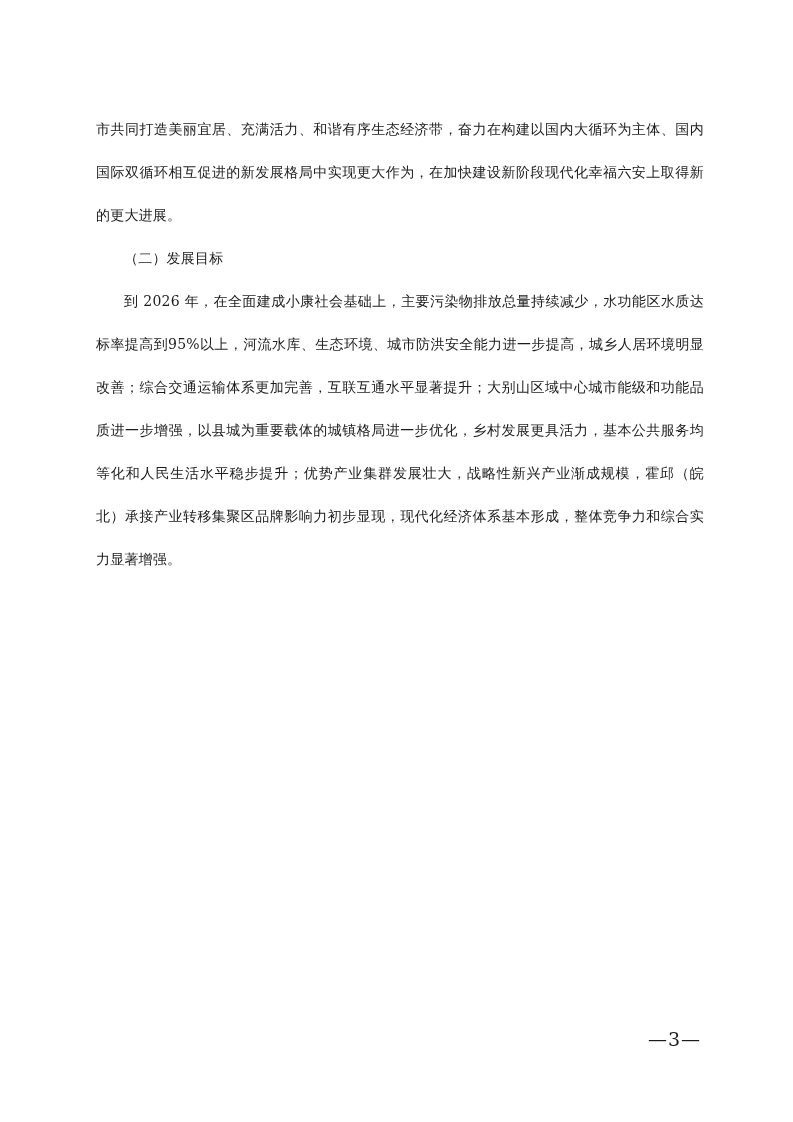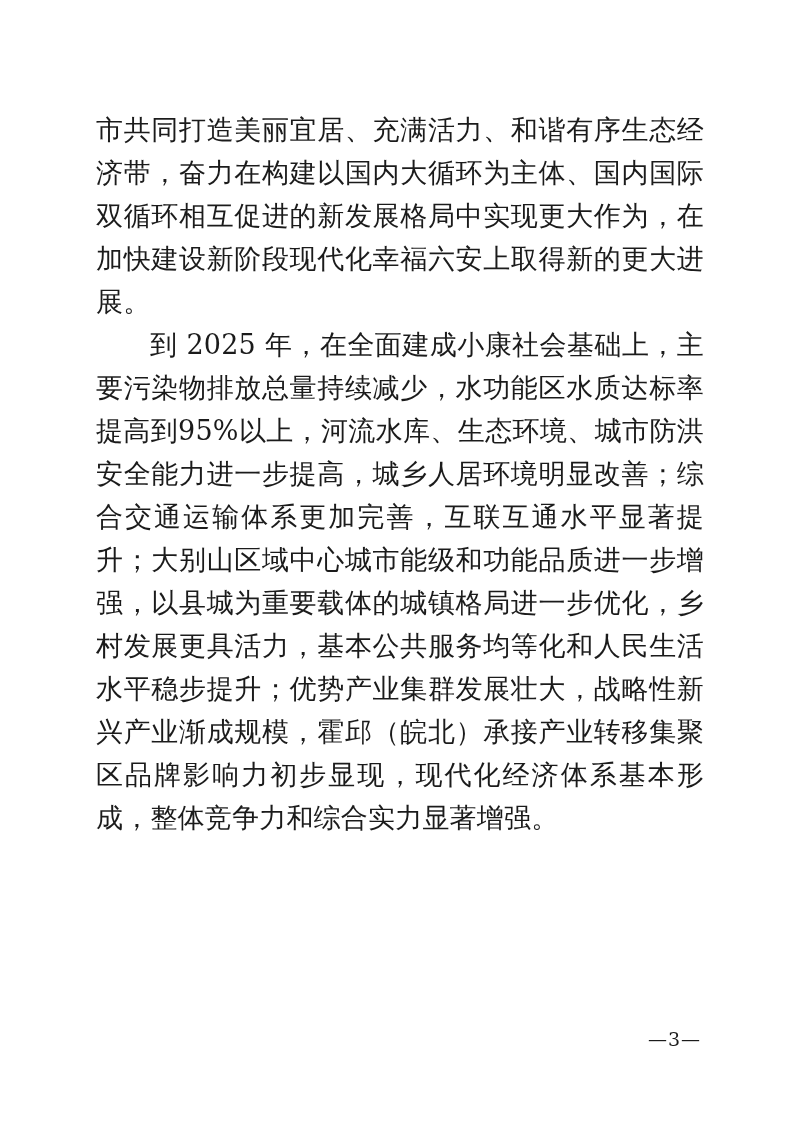--- a/index.html
+++ b/index.html
@@ -17,21 +17,21 @@
     box-sizing: border-box;
   }
   .content {
     position: absolute;
     left: 96px;
     top: 108px;
     width: 608px;
   }
   .para {
     font-family: "DejaVu Serif", "Liberation Serif", serif;
-    font-size: 27px;
+    font-size: 14px;
     line-height: 43px;
     color: #1b1b1b;
     text-align: justify;
     text-justify: inter-ideograph;
     margin: 0;
     letter-spacing: 0.2px;
   }
   .para.indent {
     text-indent: 2em;
   }
@@ -47,16 +47,17 @@
     color: #1b1b1b;
     letter-spacing: 1px;
   }
 </style>
 </head>
 <body>
 
 <div class="page">
   <div class="content">
     <p class="para">市共同打造美丽宜居、充满活力、和谐有序生态经济带，奋力在构建以国内大循环为主体、国内国际双循环相互促进的新发展格局中实现更大作为，在加快建设新阶段现代化幸福六安上取得新的更大进展。</p>
-    <p class="para indent">到 2025 年，在全面建成小康社会基础上，主要污染物排放总量持续减少，水功能区水质达标率提高到95%以上，河流水库、生态环境、城市防洪安全能力进一步提高，城乡人居环境明显改善；综合交通运输体系更加完善，互联互通水平显著提升；大别山区域中心城市能级和功能品质进一步增强，以县城为重要载体的城镇格局进一步优化，乡村发展更具活力，基本公共服务均等化和人民生活水平稳步提升；优势产业集群发展壮大，战略性新兴产业渐成规模，霍邱（皖北）承接产业转移集聚区品牌影响力初步显现，现代化经济体系基本形成，整体竞争力和综合实力显著增强。</p>
+    <p class="para indent">（二）发展目标</p>
+    <p class="para indent">到 2026 年，在全面建成小康社会基础上，主要污染物排放总量持续减少，水功能区水质达标率提高到95%以上，河流水库、生态环境、城市防洪安全能力进一步提高，城乡人居环境明显改善；综合交通运输体系更加完善，互联互通水平显著提升；大别山区域中心城市能级和功能品质进一步增强，以县城为重要载体的城镇格局进一步优化，乡村发展更具活力，基本公共服务均等化和人民生活水平稳步提升；优势产业集群发展壮大，战略性新兴产业渐成规模，霍邱（皖北）承接产业转移集聚区品牌影响力初步显现，现代化经济体系基本形成，整体竞争力和综合实力显著增强。</p>
   </div>
   <div class="page-number">—3—</div>
 </div>
 
 </body></html>

